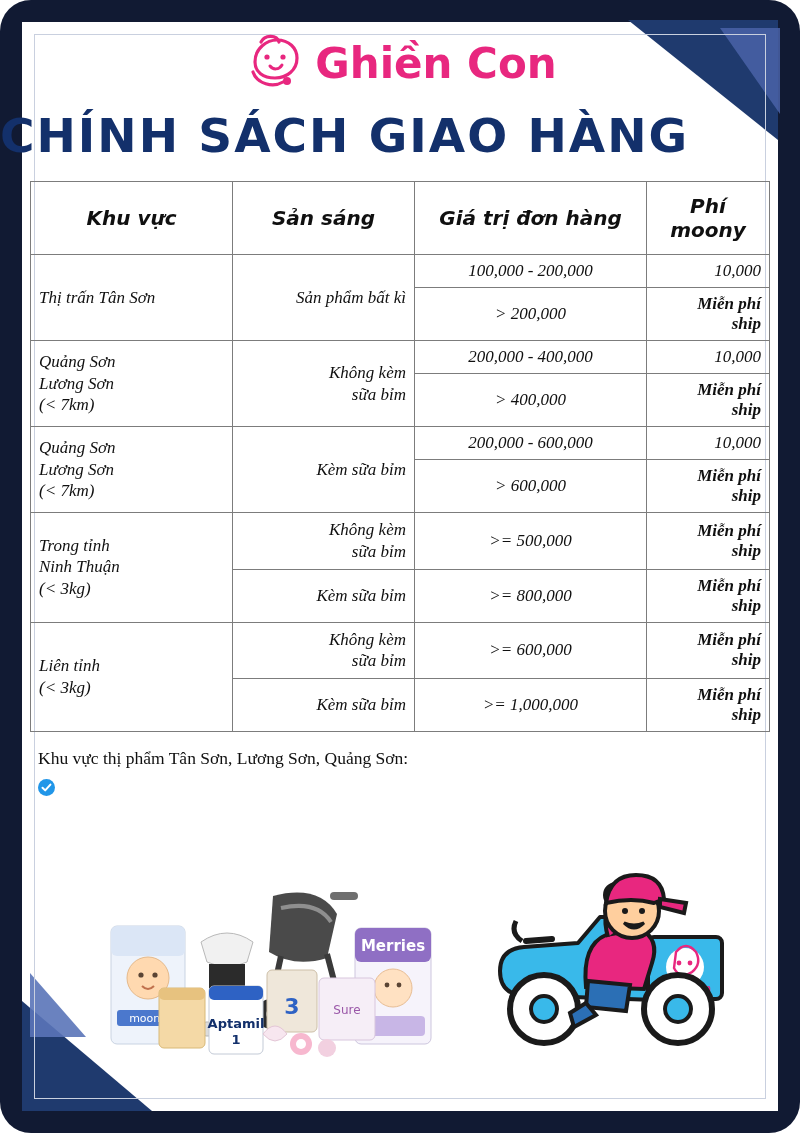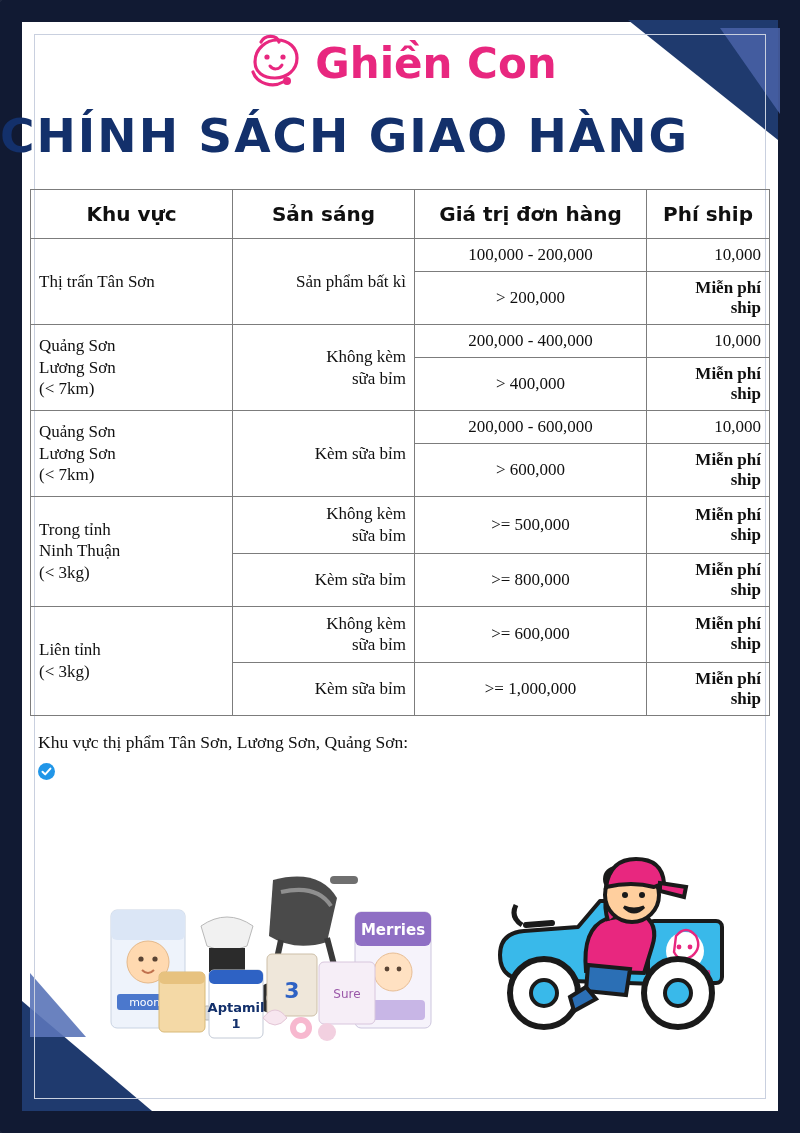--- a/index.html
+++ b/index.html
@@ -10,20 +10,21 @@
   body {
     font-family: "Liberation Serif", serif;
   }
   .poster {
     position: relative;
     width: 800px;
     height: 1133px;
     overflow: hidden;
     background: #ffffff;
     box-sizing: border-box;
+    border-radius: 31px;
   }
   
   .bg-dark {
     position: absolute;
     inset: 0;
     background: #111a33;
     background-image:
       linear-gradient(135deg, rgba(255,255,255,0.05) 0 2px, transparent 2px 26px),
       linear-gradient(45deg, rgba(255,255,255,0.04) 0 2px, transparent 2px 26px);
   }
@@ -100,21 +101,22 @@
     font-family: "DejaVu Sans", sans-serif;
     font-weight: bold;
     font-size: 47px;
     color: #13306b;
     letter-spacing: 2px;
     margin-top: 14px;
     white-space: nowrap;
   }
   
   .table-wrap {
-    margin: 26px 30px 0 30px;
+    margin: 18px 30px 0 30px;
+    font-style: italic;
   }
   table.price {
     width: 100%;
     border-collapse: collapse;
     font-family: "Liberation Serif", serif;
     font-size: 17px;
     color: #101010;
   }
   table.price th,
   table.price td {
@@ -221,21 +223,21 @@
 
     <div class="title">CHÍNH SÁCH GIAO HÀNG</div>
 
     <div class="table-wrap">
       <table class="price">
         <thead>
           <tr>
             <th>Khu vực</th>
             <th>Sản sáng</th>
             <th>Giá trị đơn hàng</th>
-            <th>Phí ship</th>
+            <th>Phí moony</th>
           </tr>
         </thead>
         <tbody id="price-body">
             <tr>
               <td class="area" rowspan="2">Thị trấn Tân Sơn</td>
               <td class="product" rowspan="2">Sản phẩm bất kì</td>
               <td class="value">100,000 - 200,000</td>
               <td class="fee">10,000</td>
             </tr>
             <tr>

